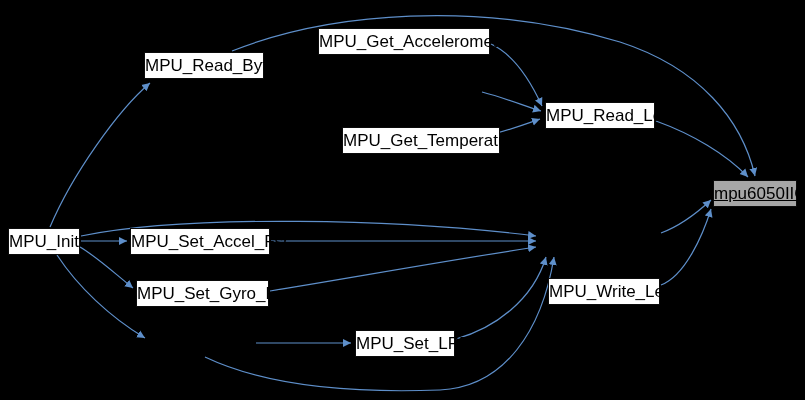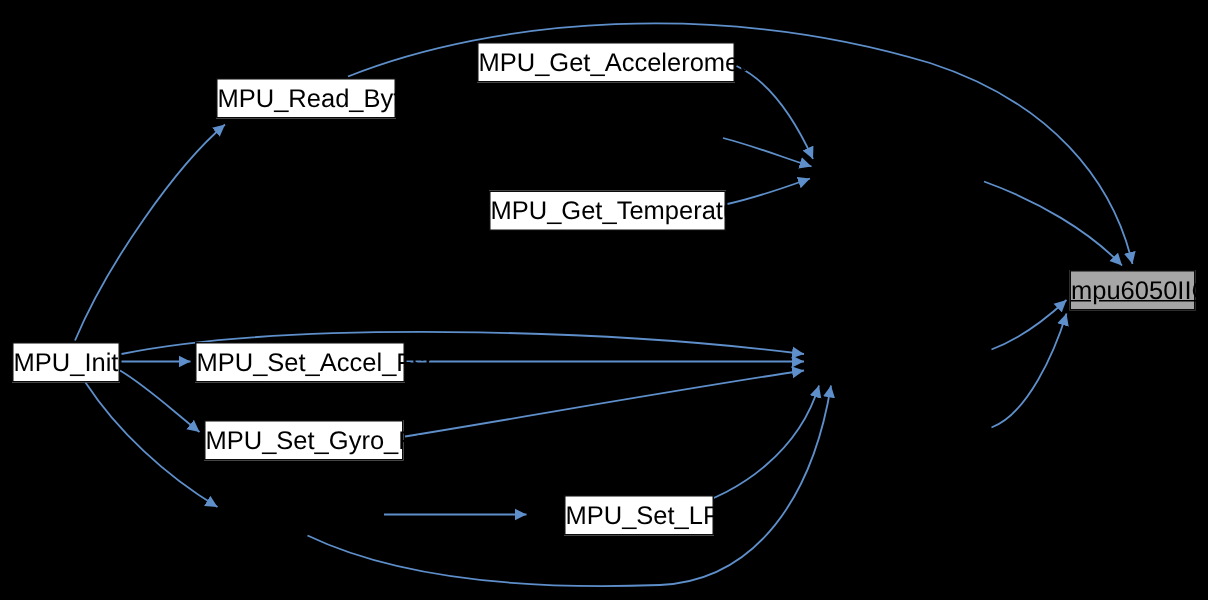--- a/index.html
+++ b/index.html
@@ -60,20 +60,22 @@
     <path class="edge" marker-end="url(#arrow)" d="M270,291 C350,278 450,260 536,247"></path>
     <path class="edge" marker-end="url(#arrow)" d="M256,343 L351,343"></path>
     <path class="edge" marker-end="url(#arrow)" d="M205,357 C270,388 360,393 440,390 C505,387 542,330 554,257"></path>
     <path class="edge" marker-end="url(#arrow)" d="M456,339 C495,328 533,300 546,257"></path>
     <path class="edge" marker-end="url(#arrow)" d="M661,233 C680,226 698,212 711,200"></path>
     <path class="edge" marker-end="url(#arrow)" d="M661,285 C685,276 703,235 711,209"></path>
   </svg>
 
   <div class="node" style="left:144px;top:52px;width:120px">MPU_Read_Byte</div>
   <div class="node" style="left:318px;top:28px;width:172px">MPU_Get_Accelerometer</div>
-  <div class="node" style="left:326px;top:127px;width:158px">MPU_Get_Temperature</div>
+  <div class="node" style="left:342px;top:127px;width:158px">MPU_Get_Temperature</div>
+  <div class="node" style="left:545px;top:102px;width:110px">MPU_Read_Len</div>
   <div class="node highlight" style="left:713px;top:180px;width:84px">mpu6050IIC</div>
   <div class="node" style="left:8px;top:228px;width:72px">MPU_Init</div>
   <div class="node" style="left:130px;top:228px;width:140px">MPU_Set_Accel_Fsr</div>
   <div class="node" style="left:136px;top:280px;width:133px">MPU_Set_Gyro_Fsr</div>
-  <div class="node" style="left:376px;top:330px;width:100px">MPU_Set_LPF</div>
+  <div class="node" style="left:548px;top:278px;width:112px">MPU_Write_Len</div>
+  <div class="node" style="left:355px;top:330px;width:100px">MPU_Set_LPF</div>
 
 </div>
 
 </body></html>

